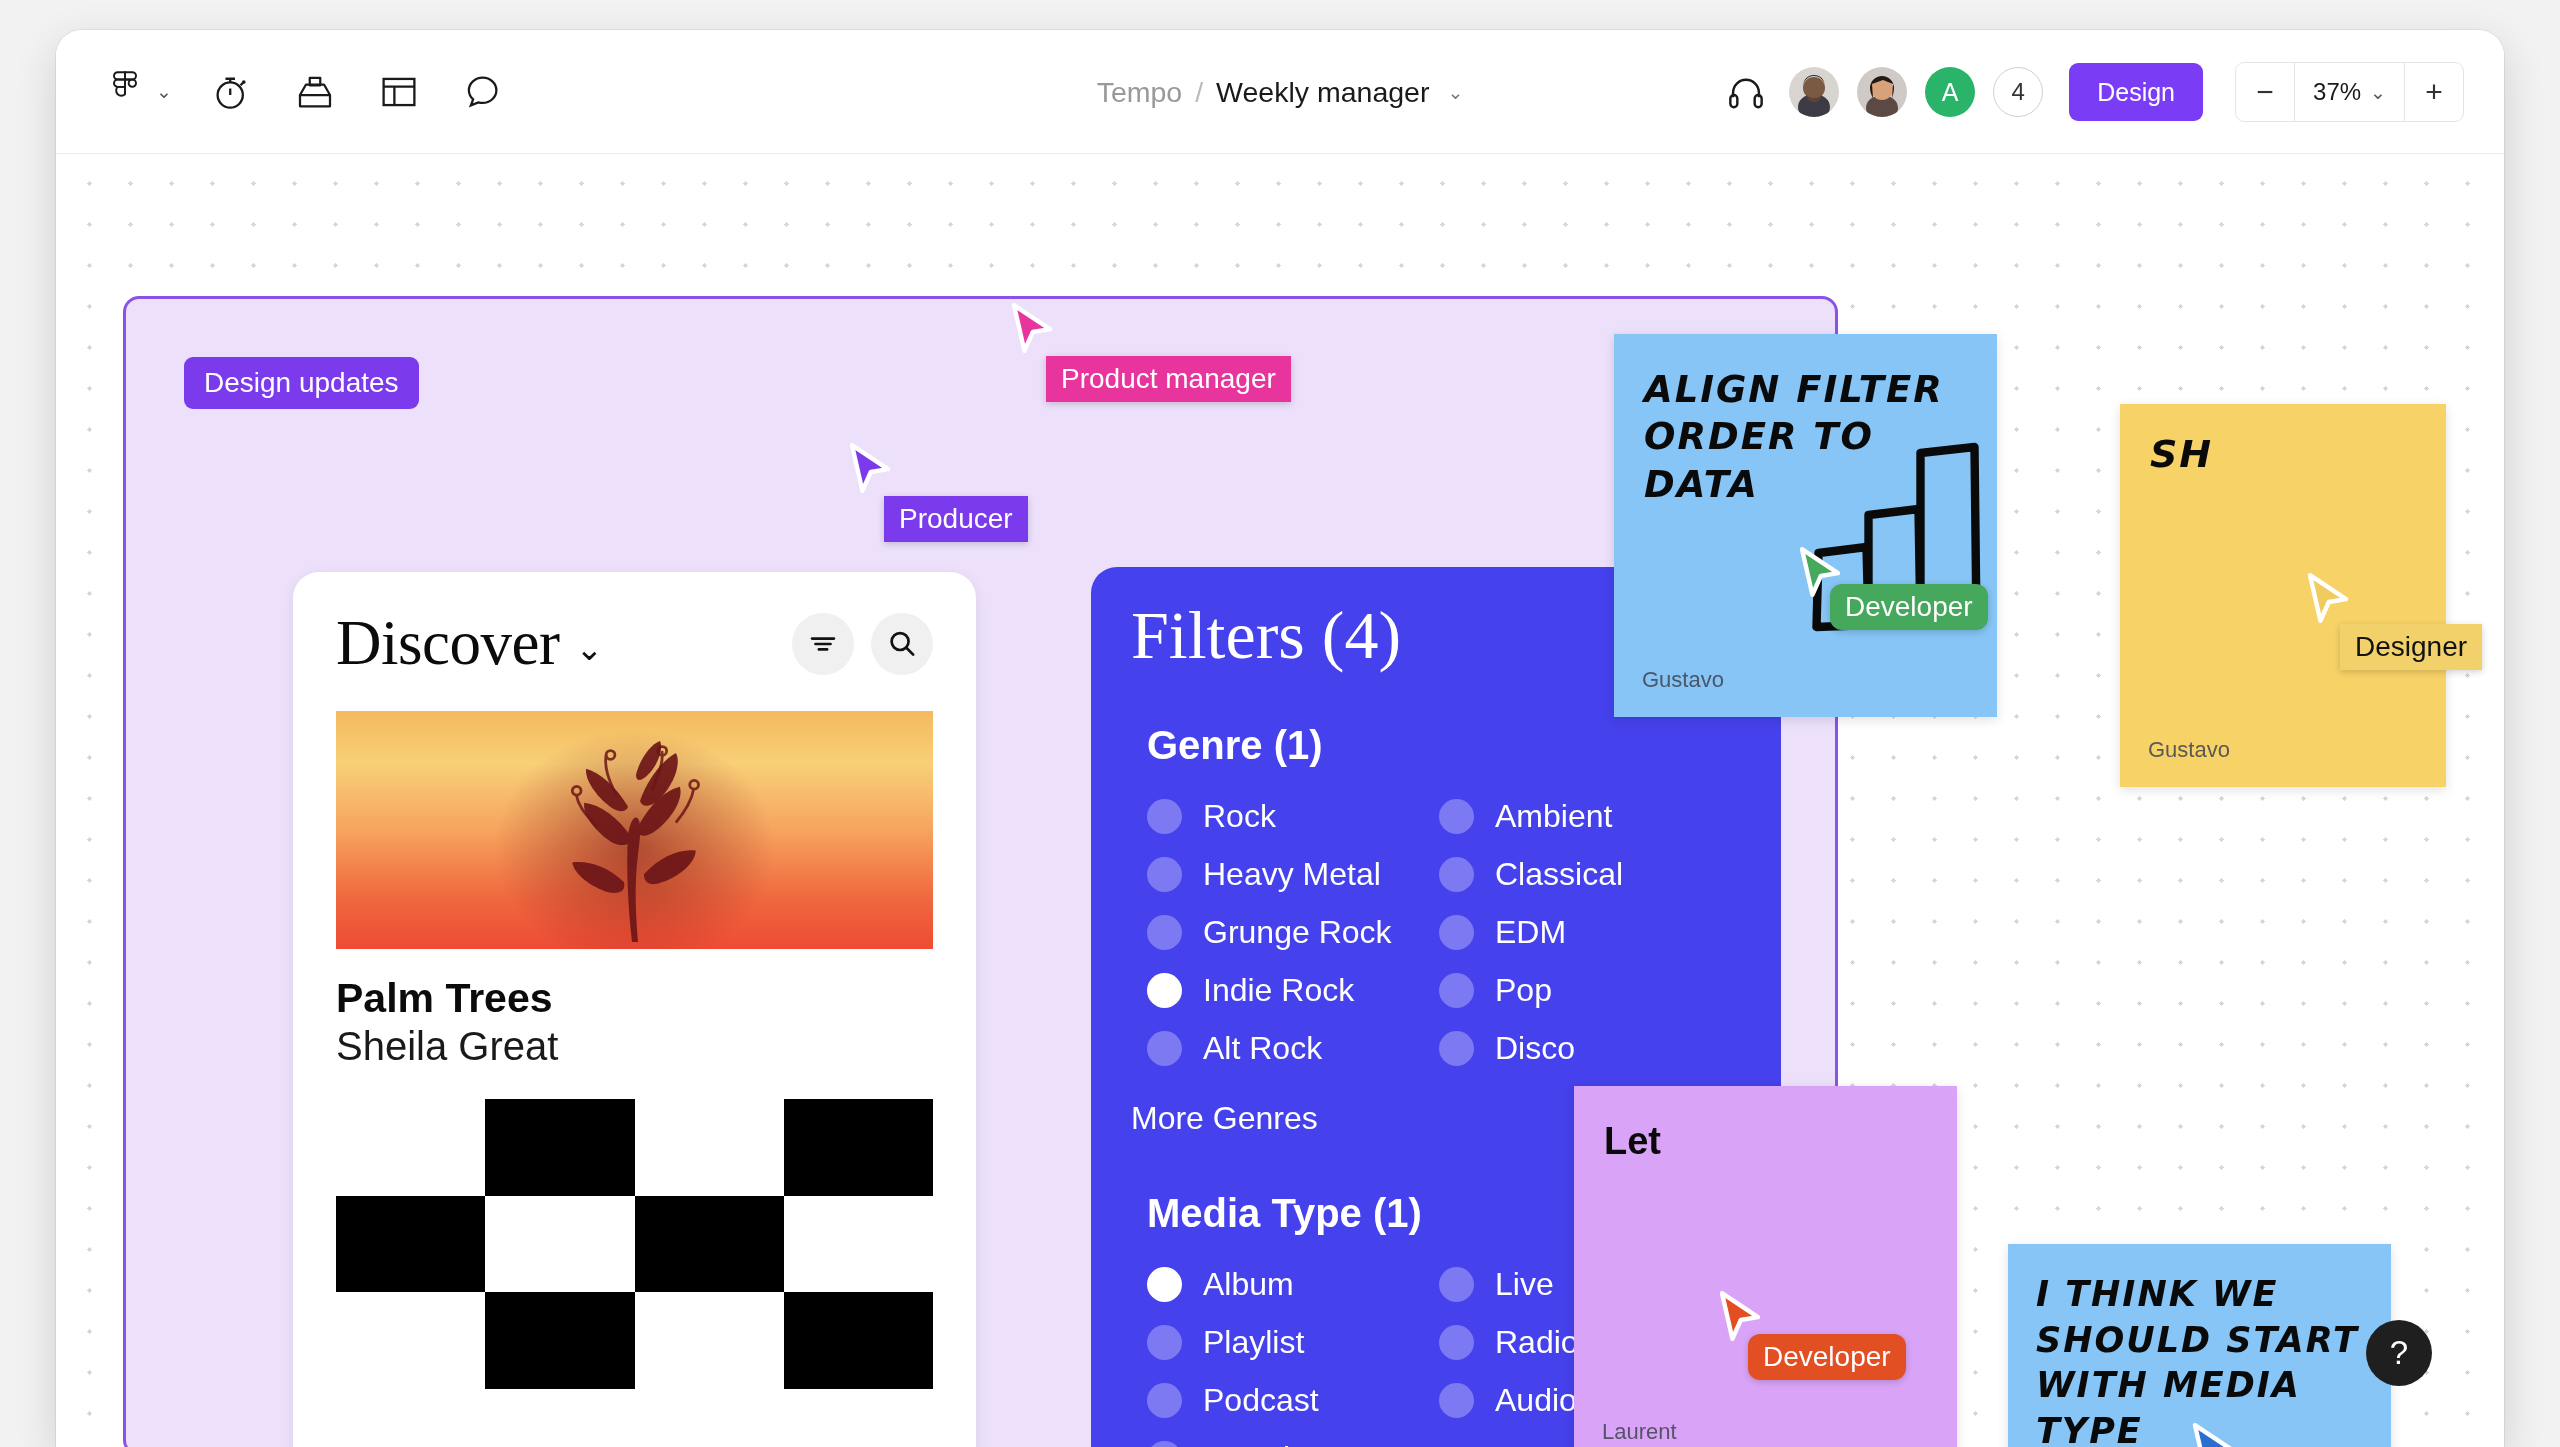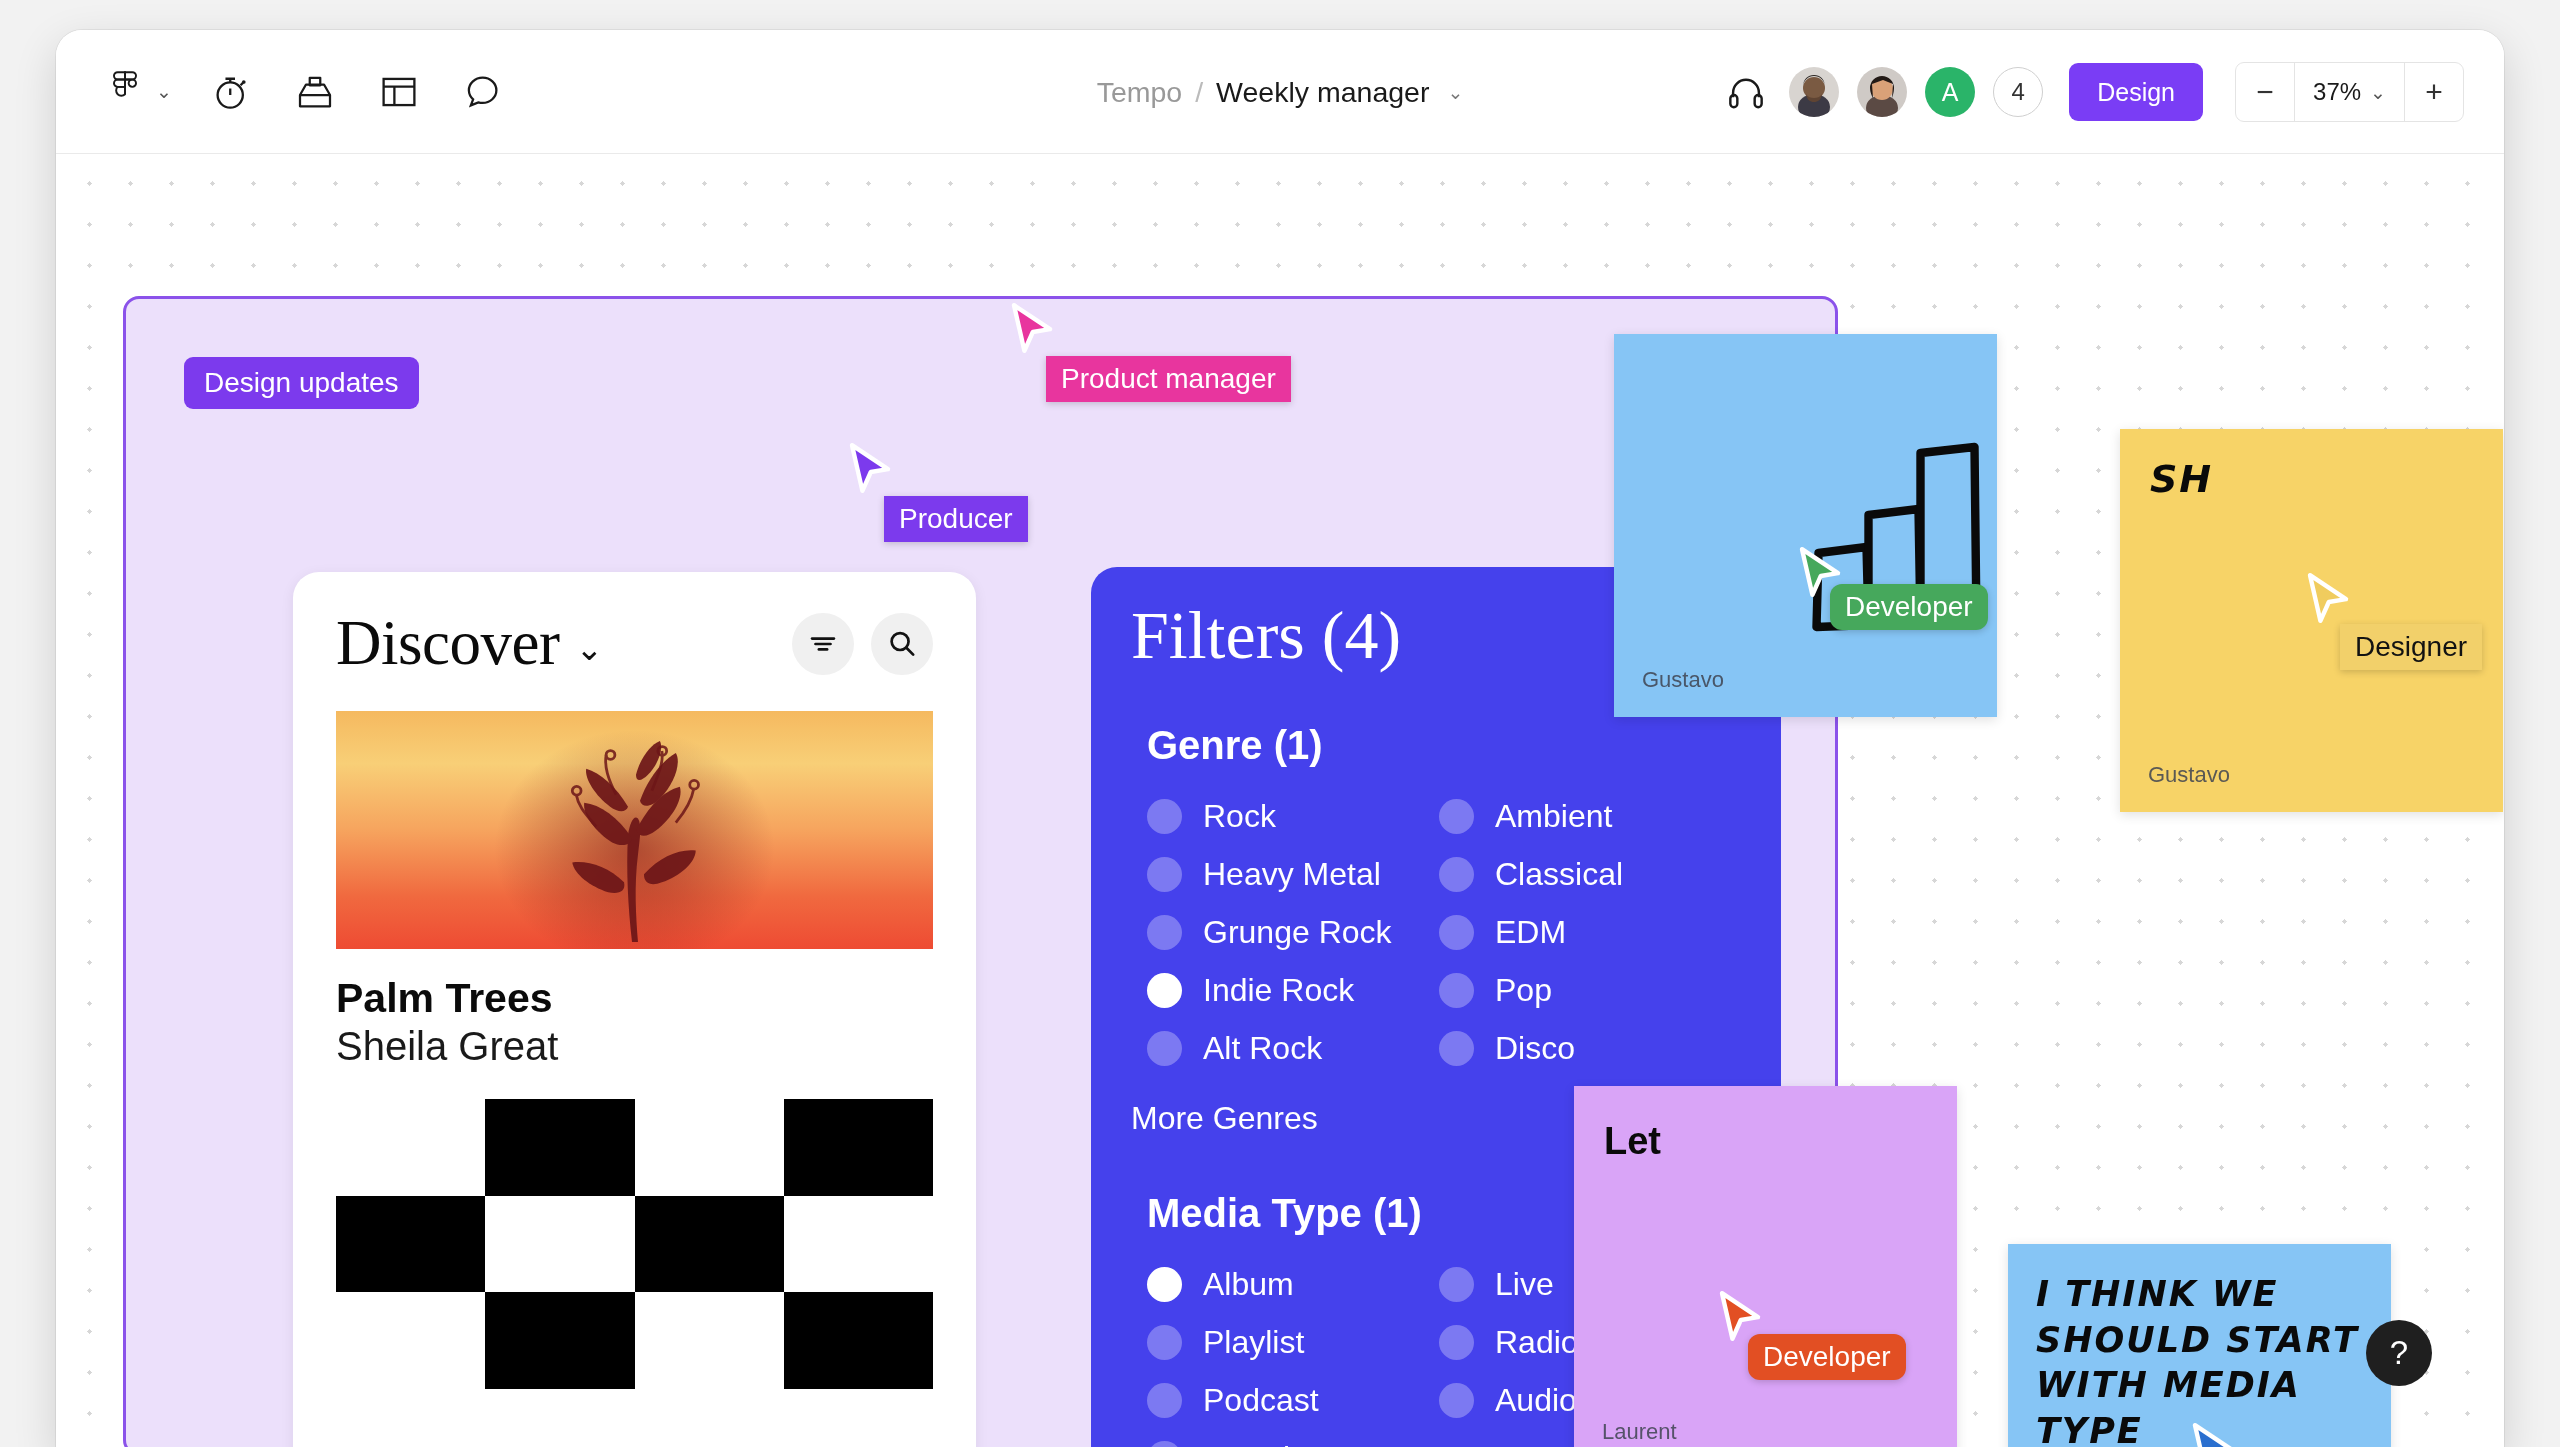--- a/index.html
+++ b/index.html
@@ -246,23 +246,22 @@
     left: 1558px; top: 180px; width: 383px; height: 383px;
     background: #86c5f5;
   }
   #sticky-align .hand {
     position: absolute; left: 30px; top: 32px;
     width: 330px; font-size: 37px; line-height: 1.28;
   }
   #align-chart { position: absolute; left: 190px; top: 95px; }
 
   #sticky-sh {
-    left: 2064px; top: 250px; width: 383px; height: 383px;
+    left: 2064px; top: 250px; width: 326px; height: 383px;
     background: #f7d367;
-    margin-top: 25px;
   }
   #sticky-sh .hand {
     position: absolute; left: 30px; top: 28px;
     font-size: 38px;
   }
 
   #sticky-let {
     left: 1518px; top: 932px; width: 383px; height: 383px;
     background: #d9a4f7;
   }
@@ -560,20 +559,21 @@
             <div class="opt">
               <span class="radio"></span>
               <span class="opt-label">Interview</span>
             </div>
             <div></div>
           </div>
       </div>
     </div>
 
     <div id="sticky-align" class="sticky">
+      <div class="hand">ALIGN FILTER ORDER TO DATA</div>
       <svg id="align-chart" width="185" height="210" viewBox="0 0 92 105">
         <g fill="none" stroke="#0a0a0a" stroke-width="4.2" stroke-linejoin="round" stroke-linecap="round">
           <path d="M7 62 L31 59 L32 98 L6 99 Z"></path>
           <path d="M32 43 L57 40 L58 98 L32 98 Z"></path>
           <path d="M58 12 L85 9 L86 97 L58 98 Z"></path>
         </g>
       </svg>
       <div class="author">Gustavo</div>
     </div>
 

